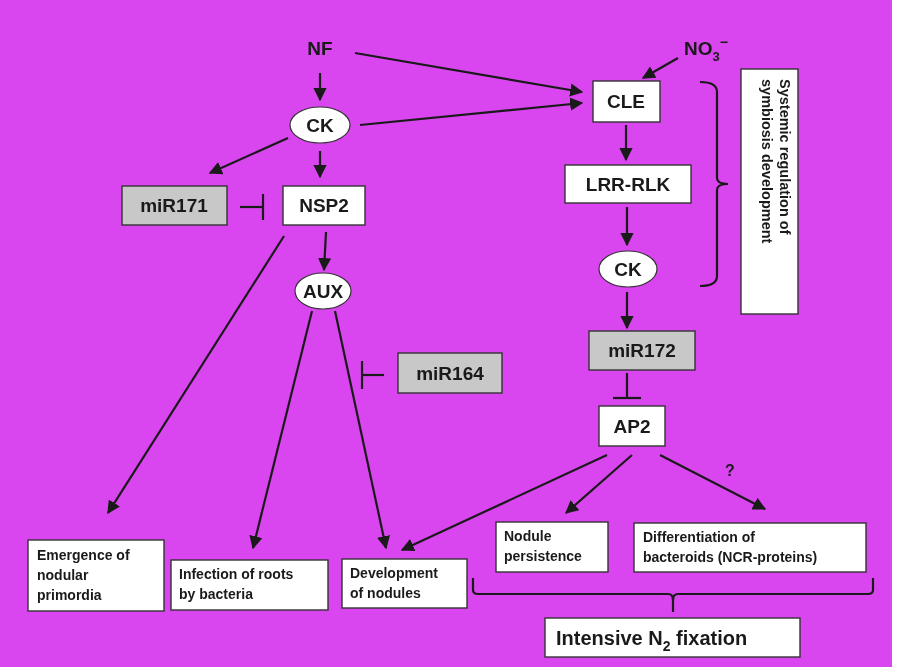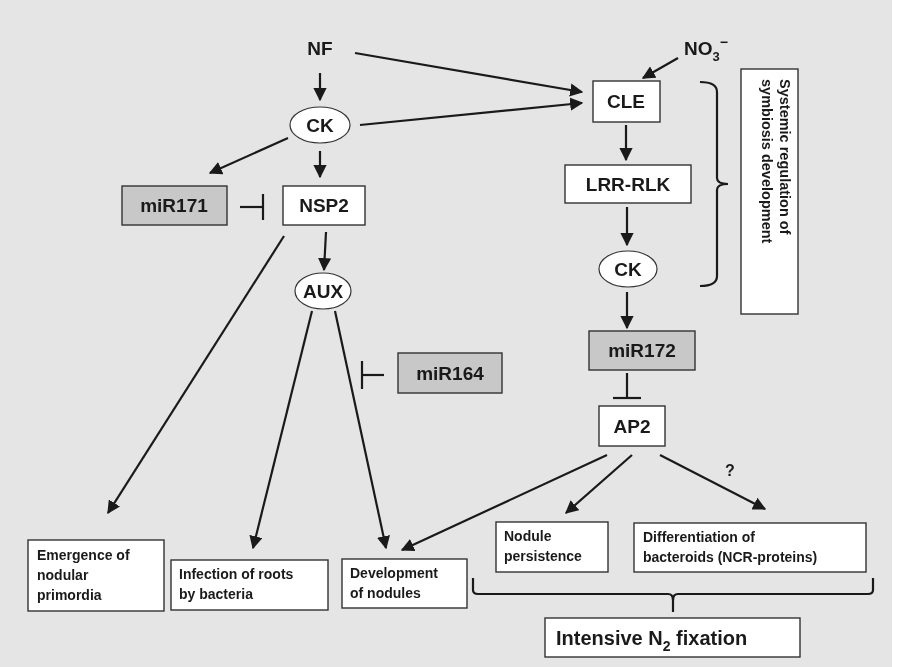--- a/index.html
+++ b/index.html
@@ -1,16 +1,16 @@
 <!DOCTYPE html>
 <html><head>
   <meta charset="utf-8">
   <style>
     html, body { margin: 0; padding: 0; background: #ffffff; }
-    #canvas { position: relative; width: 892px; height: 667px; overflow: hidden; background: #e5e5e5; }
+    #canvas { position: relative; width: 892px; height: 667px; overflow: hidden; background: #d946ef; }
     svg { position: absolute; left: 0; top: 0; }
     .lbl { font-family: "Liberation Sans", sans-serif; font-weight: bold; fill: #1a1a1a; }
     .big { font-size: 19px; }
     .small { font-size: 14px; }
     .box { fill: #ffffff; stroke: #333333; stroke-width: 1.4; }
     .gbox { fill: #c8c8c8; stroke: #333333; stroke-width: 1.4; }
     .ell { fill: #ffffff; stroke: #333333; stroke-width: 1.2; }
     .edge { stroke: #1a1a1a; stroke-width: 2.2; fill: none; }
     .brace { stroke: #1a1a1a; stroke-width: 2.2; fill: none; }
   </style>

